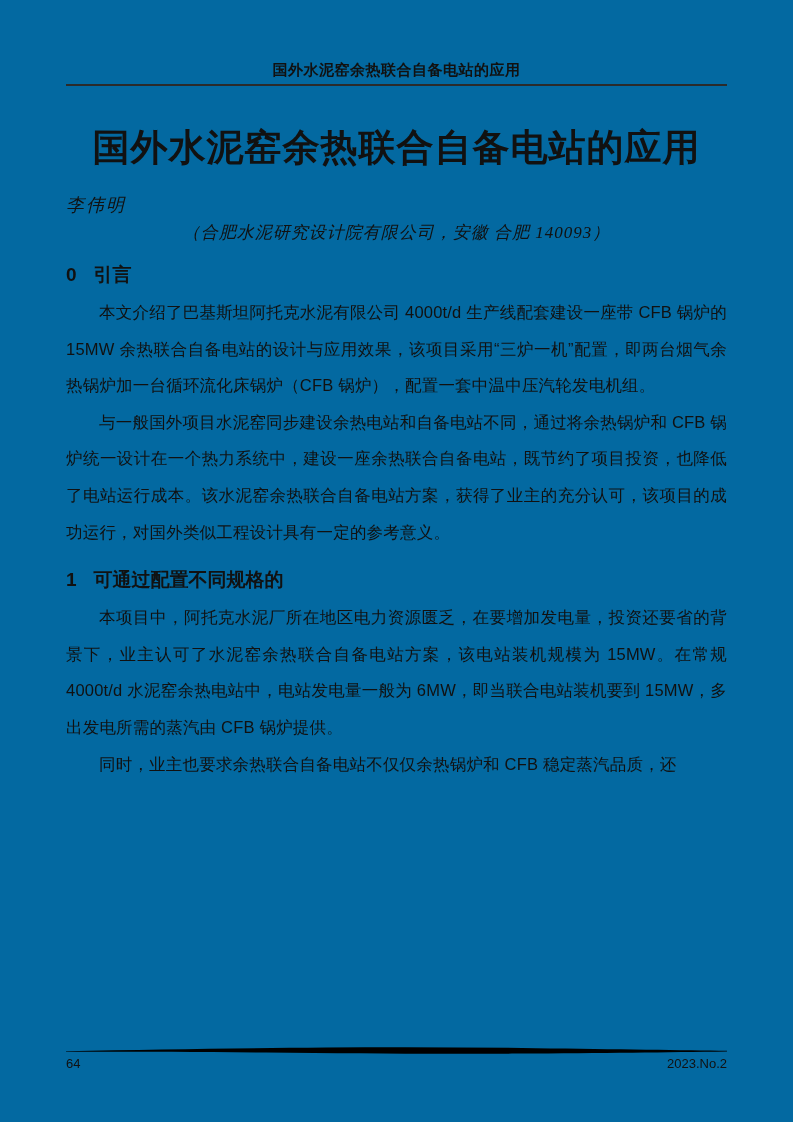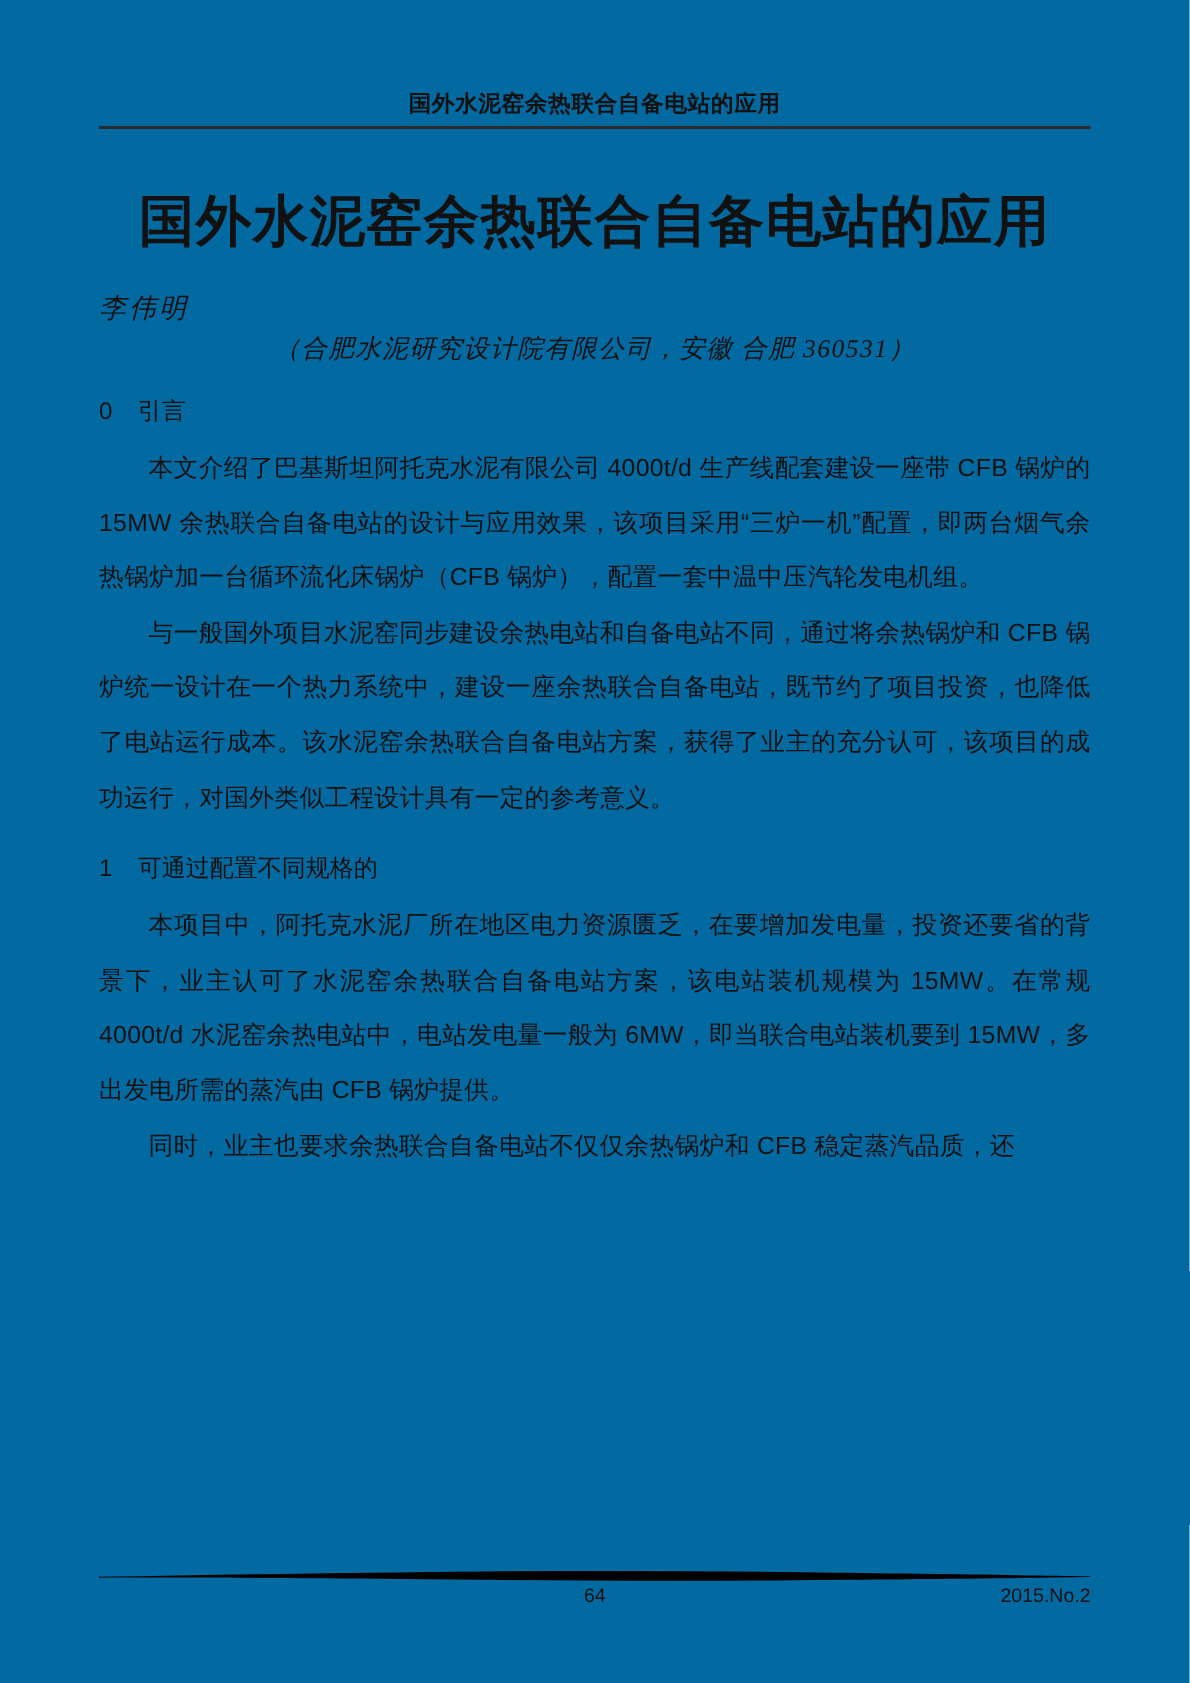--- a/index.html
+++ b/index.html
@@ -61,22 +61,22 @@
     text-align: center;
     font-size: 17px;
     line-height: 24px;
     font-style: italic;
     letter-spacing: 1px;
   }
   
   .section-heading {
     margin: 15px 0 5px 0;
     font-family: "Liberation Sans", "DejaVu Sans", sans-serif;
-    font-weight: normal;
-    font-size: 16px;
+    font-weight: bold;
+    font-size: 19px;
     line-height: 29px;
   }
   .section-heading .sec-num {
     display: inline-block;
     margin-right: 17px;
   }
   .body-par {
     margin: 0;
     font-family: Liberation Sans, sans-serif;
     font-size: 16.5px;
@@ -102,42 +102,41 @@
     height: 18px;
     font-family: "Liberation Sans", "DejaVu Sans", sans-serif;
     font-size: 13px;
     line-height: 16px;
     color: #111111;
   }
   .page-number {
     position: absolute;
     left: 0;
     right: 0;
-    text-align: center;
   }
   .issue-label {
     position: absolute;
     right: 0;
     top: 0;
   }
 </style>
 </head>
 <body>
 
 <div class="page">
   <div class="content">
 
     <div class="running-header">国外水泥窑余热联合自备电站的应用</div>
     <div class="header-rule"></div>
 
     <h1 class="article-title" style="margin-bottom:0;">国外水泥窑余热联合自备电站的应用</h1>
 
     <div class="author">李伟明</div>
 
-    <div class="affiliation">（合肥水泥研究设计院有限公司，安徽 合肥 360531）</div>
+    <div class="affiliation">（合肥水泥研究设计院有限公司，安徽 合肥 140093）</div>
 
     <div class="section-heading">
       <span class="sec-num">0</span><span>引言</span>
     </div>
     <p class="body-par">本文介绍了巴基斯坦阿托克水泥有限公司 4000t/d 生产线配套建设一座带 CFB 锅炉的 15MW 余热联合自备电站的设计与应用效果，该项目采用“三炉一机”配置，即两台烟气余热锅炉加一台循环流化床锅炉（CFB 锅炉），配置一套中温中压汽轮发电机组。</p>
     <p class="body-par">与一般国外项目水泥窑同步建设余热电站和自备电站不同，通过将余热锅炉和 CFB 锅炉统一设计在一个热力系统中，建设一座余热联合自备电站，既节约了项目投资，也降低了电站运行成本。该水泥窑余热联合自备电站方案，获得了业主的充分认可，该项目的成功运行，对国外类似工程设计具有一定的参考意义。</p>
 
     <div class="section-heading">
       <span class="sec-num">1</span><span>可通过配置不同规格的</span>
     </div>
@@ -152,16 +151,16 @@
                C 90,3.6 170,2.4 260,1.6
                C 330,1.0 400,1.2 470,2.2
                C 550,3.2 620,4.2 661,4.8
                L 661,5.4
                C 600,6.2 540,7.0 450,7.6
                C 370,8.2 290,7.6 200,6.6
                C 120,5.9 50,5.6 0,5.8 Z" fill="#000000"></path>
     </svg>
     <div class="footer-row">
       <span class="page-number">64</span>
-      <span class="issue-label">2015.No.2</span>
+      <span class="issue-label">2023.No.2</span>
     </div>
   </div>
 </div>
 
 </body></html>

